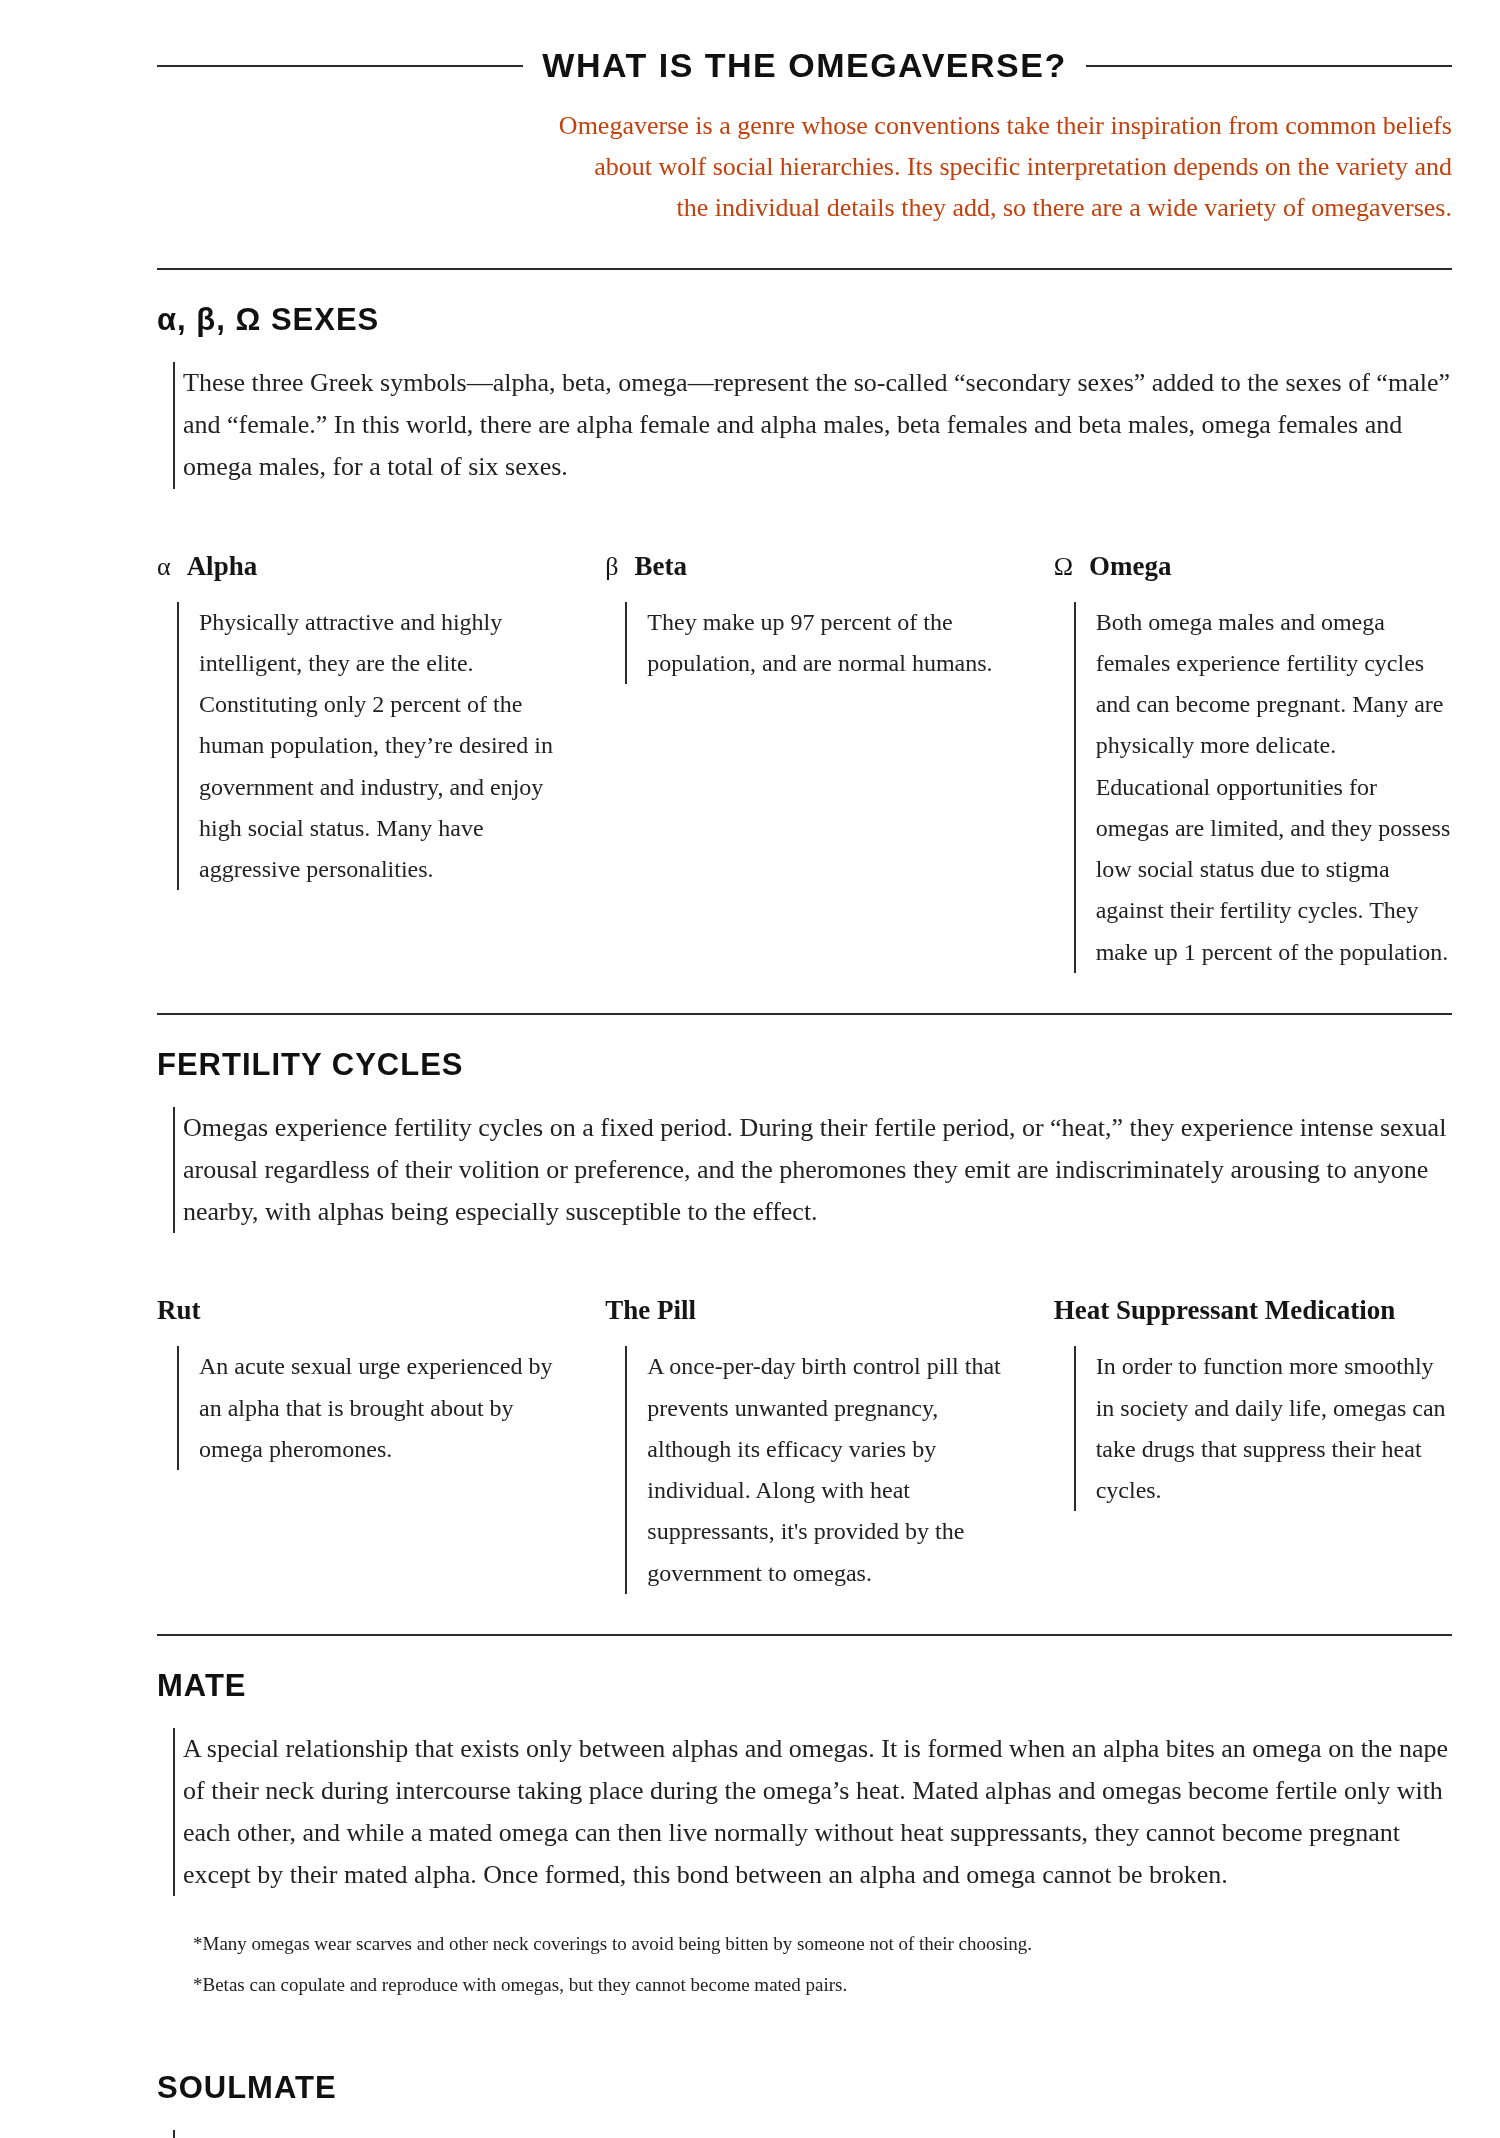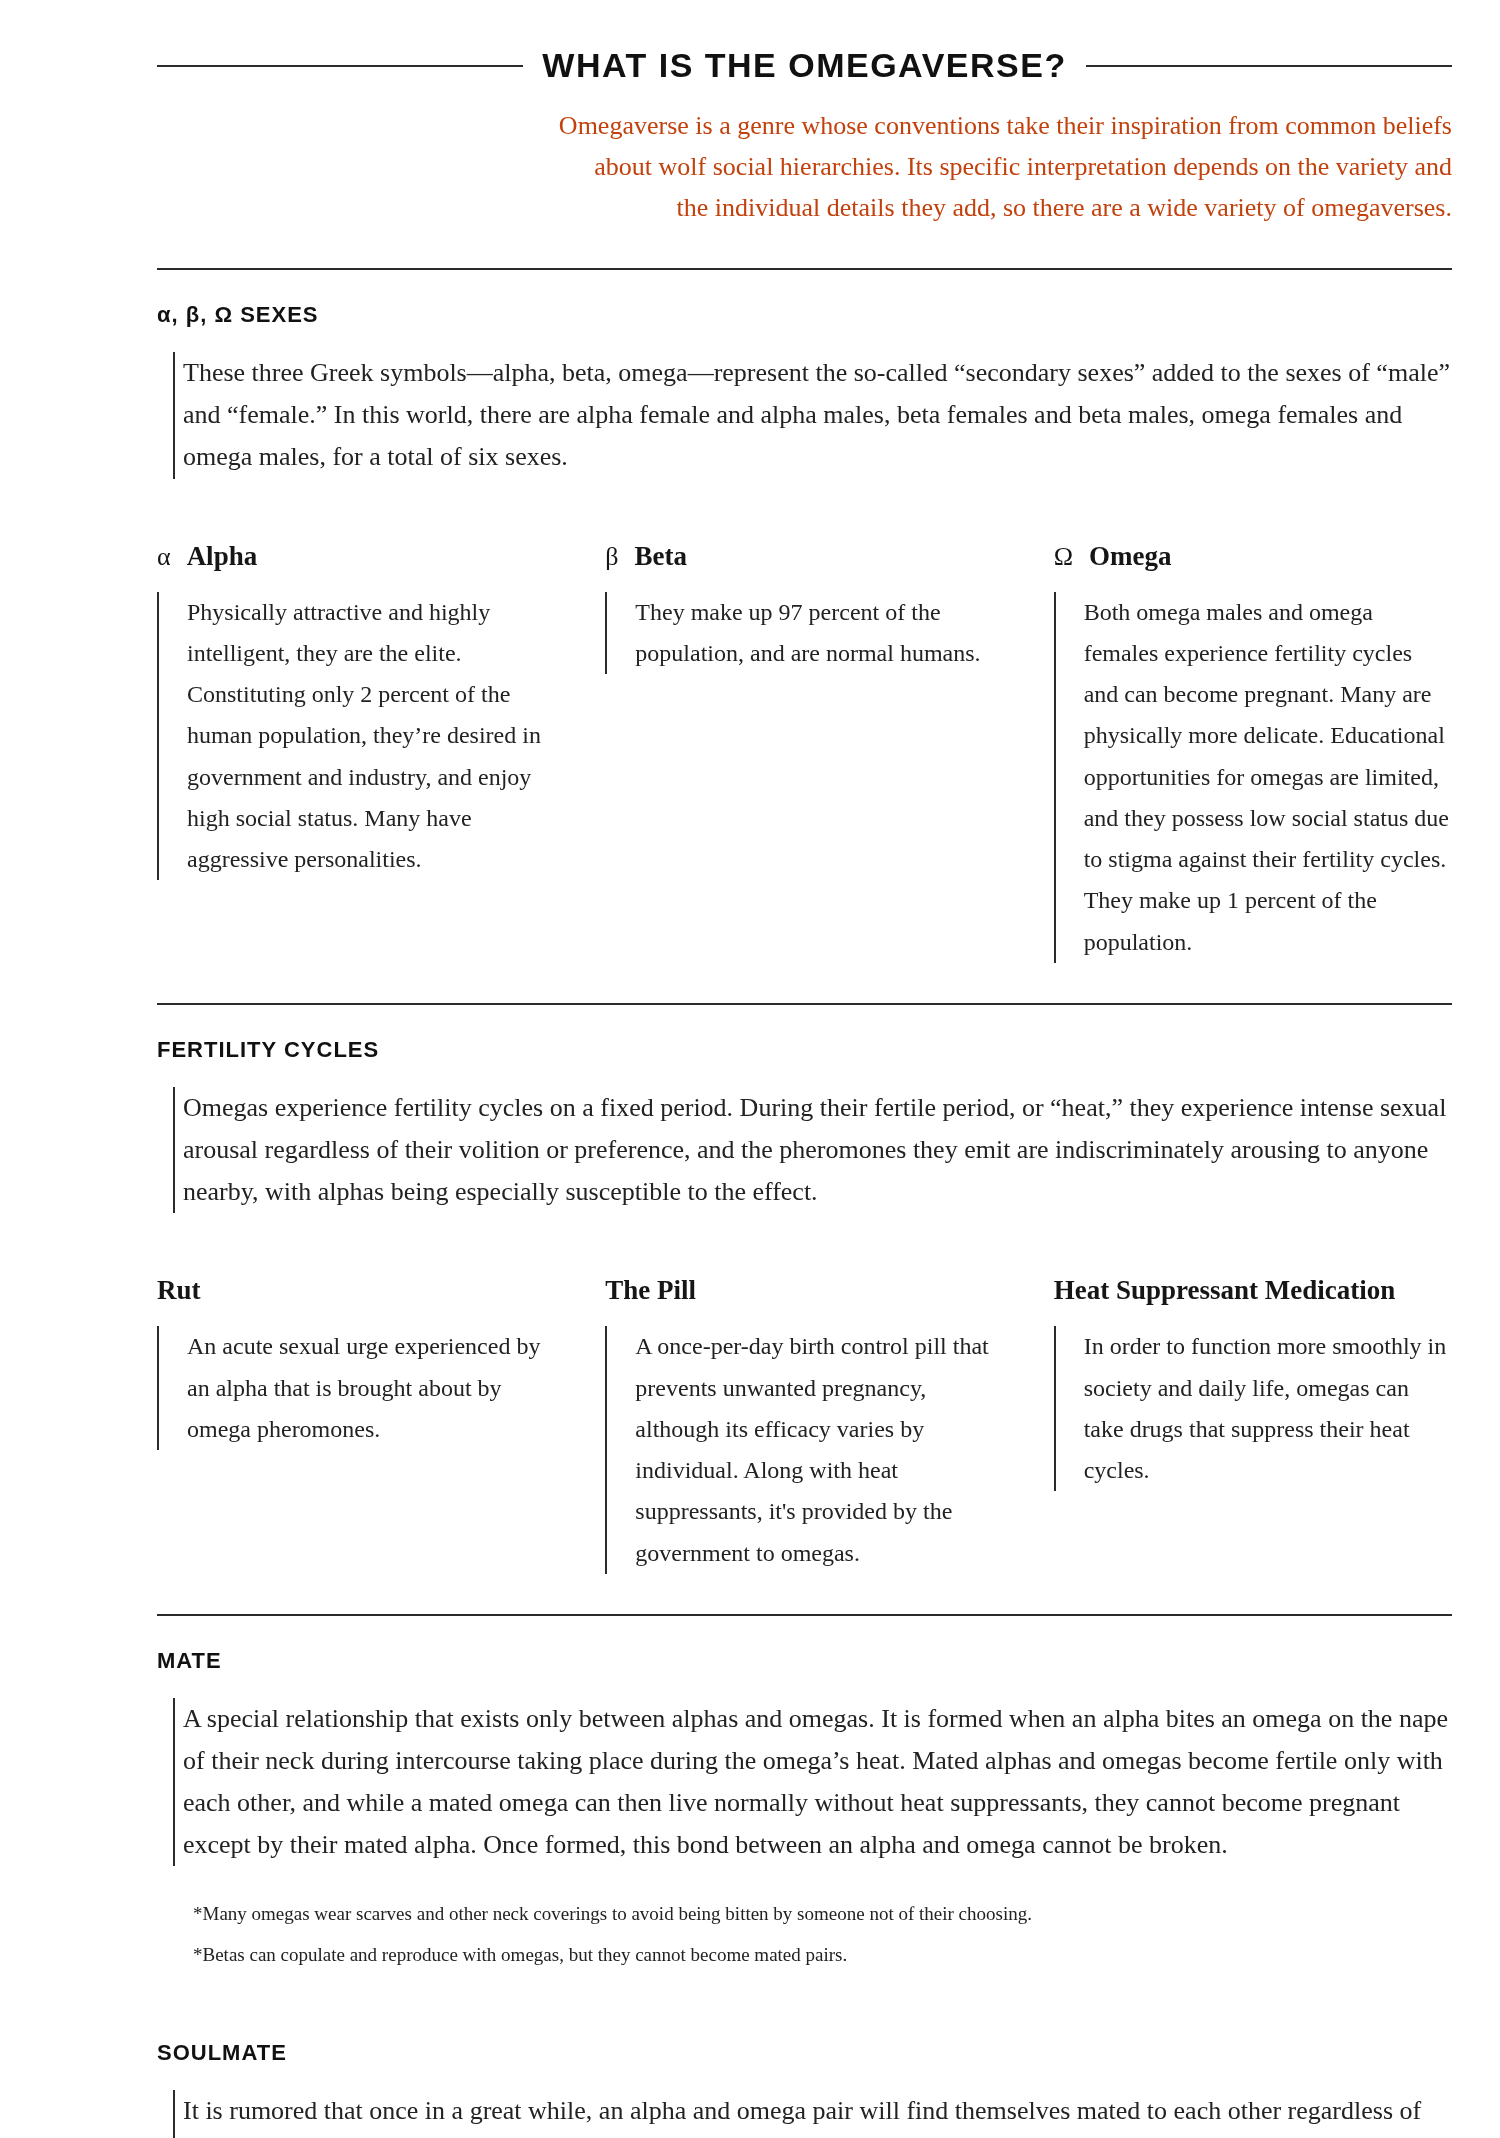--- a/index.html
+++ b/index.html
@@ -32,21 +32,21 @@
     line-height: 1.58;
     margin-top: 20px;
     color: #c2410c;
   }
 
   hr.rule { border: none; border-top: 2px solid #2b2b2b; margin-top: 40px; }
 
   
   h2 {
     font-family: "Liberation Sans", sans-serif;
-    font-size: 22px; font-weight: 700;
+    font-size: 31px; font-weight: 700;
     letter-spacing: 1px; color: #111;
     margin-top: 32px;
   }
   .lead {
     border-left: 2px solid #2b2b2b;
     margin-left: 16px;
     margin-top: 24px;
     padding-left: 8px;
     font-size: 26px;
     line-height: 1.62;
@@ -61,22 +61,23 @@
     margin-top: 62px;
     align-items: start;
   }
   .col-title {
     font-size: 27px; font-weight: 700; color: #161616;
     display: flex; gap: 16px; align-items: baseline;
   }
   .col-title .sym { font-weight: 400; font-size: 26px; }
   .col-body {
     border-left: 2px solid #2b2b2b;
+    margin-left: 20px;
     margin-top: 20px;
-    padding-left: 28px;
+    padding-left: 20px;
     font-size: 24px;
     line-height: 1.72;
     color: #222;
   }
 
   .after-cols { margin-top: 66px; }
 
   
   .footnotes { margin: 28px 0 0 36px; }
   .footnote { font-size: 19px; line-height: 2.15; color: #222; }

